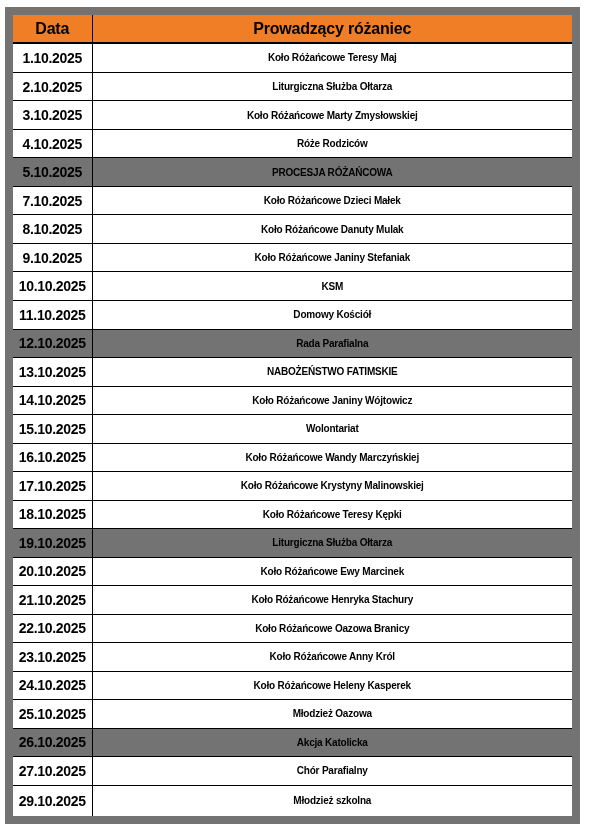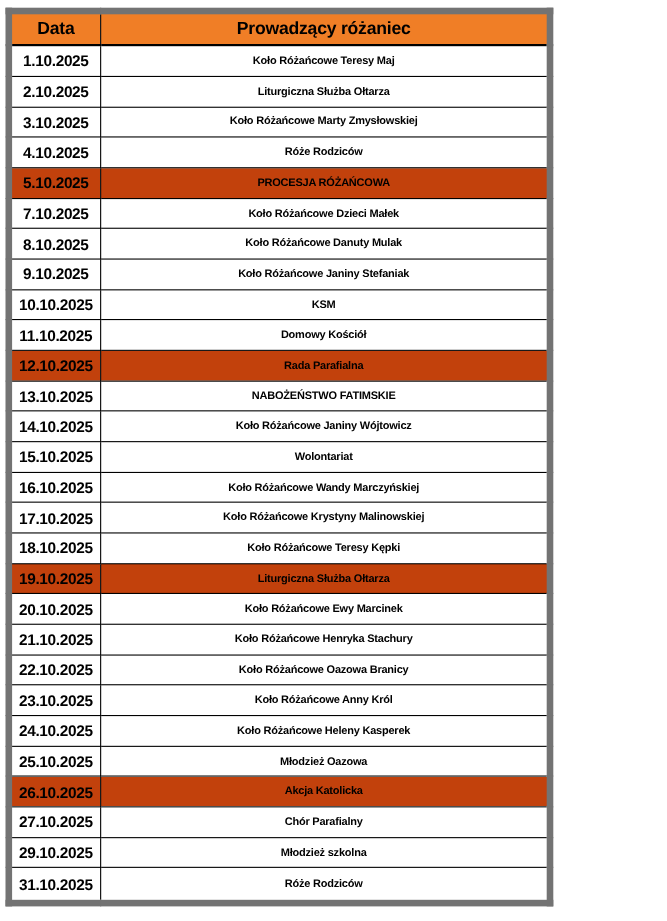--- a/index.html
+++ b/index.html
@@ -5,24 +5,24 @@
   html,body{margin:0;padding:0;background:#ffffff;}
   .page{
     position:relative;
     width:606px;height:837px;
     background:#ffffff;
     font-family:"Liberation Sans", sans-serif;
     color:#000;
   }
   table.schedule{
     position:absolute;left:5px;top:7px;
-    width:498px;height:817px;
+    width:575px;height:817px;
     border-collapse:collapse;
     table-layout:fixed;
-    border:6px solid #737373;
+    border:8px solid #737373;
   }
   table.schedule th, table.schedule td{
     border:1px solid #000;
     padding:0 4px;
     text-align:center;
     vertical-align:middle;
     overflow:hidden;
     white-space:nowrap;
   }
   col.date-col{width:83px;}
@@ -37,21 +37,21 @@
   td.date-cell{
     font-size:14px;
     font-weight:700;
     letter-spacing:-0.3px;
   }
   td.leader-cell{
     font-size:10px;
     font-weight:700;
     letter-spacing:-0.2px;
   }
-  tr.highlight td{background:#c2410c;text-align:center;}
+  tr.highlight td{background:#737373;text-align:center;}
 </style>
 </head>
 <body>
 
 <div class="page">
   <table class="schedule">
     <colgroup>
       <col class="date-col">
       <col class="leader-col">
     </colgroup>
@@ -193,19 +193,15 @@
     <td class="leader-cell">Chór Parafialny</td>
   </tr>
 
 
   <tr>
     <td class="date-cell">29.10.2025</td>
     <td class="leader-cell">Młodzież szkolna</td>
   </tr>
 
 
-  <tr>
-    <td class="date-cell">31.10.2025</td>
-    <td class="leader-cell">Róże Rodziców</td>
-  </tr>
 </tbody>
   </table>
 </div>
 
 </body></html>

